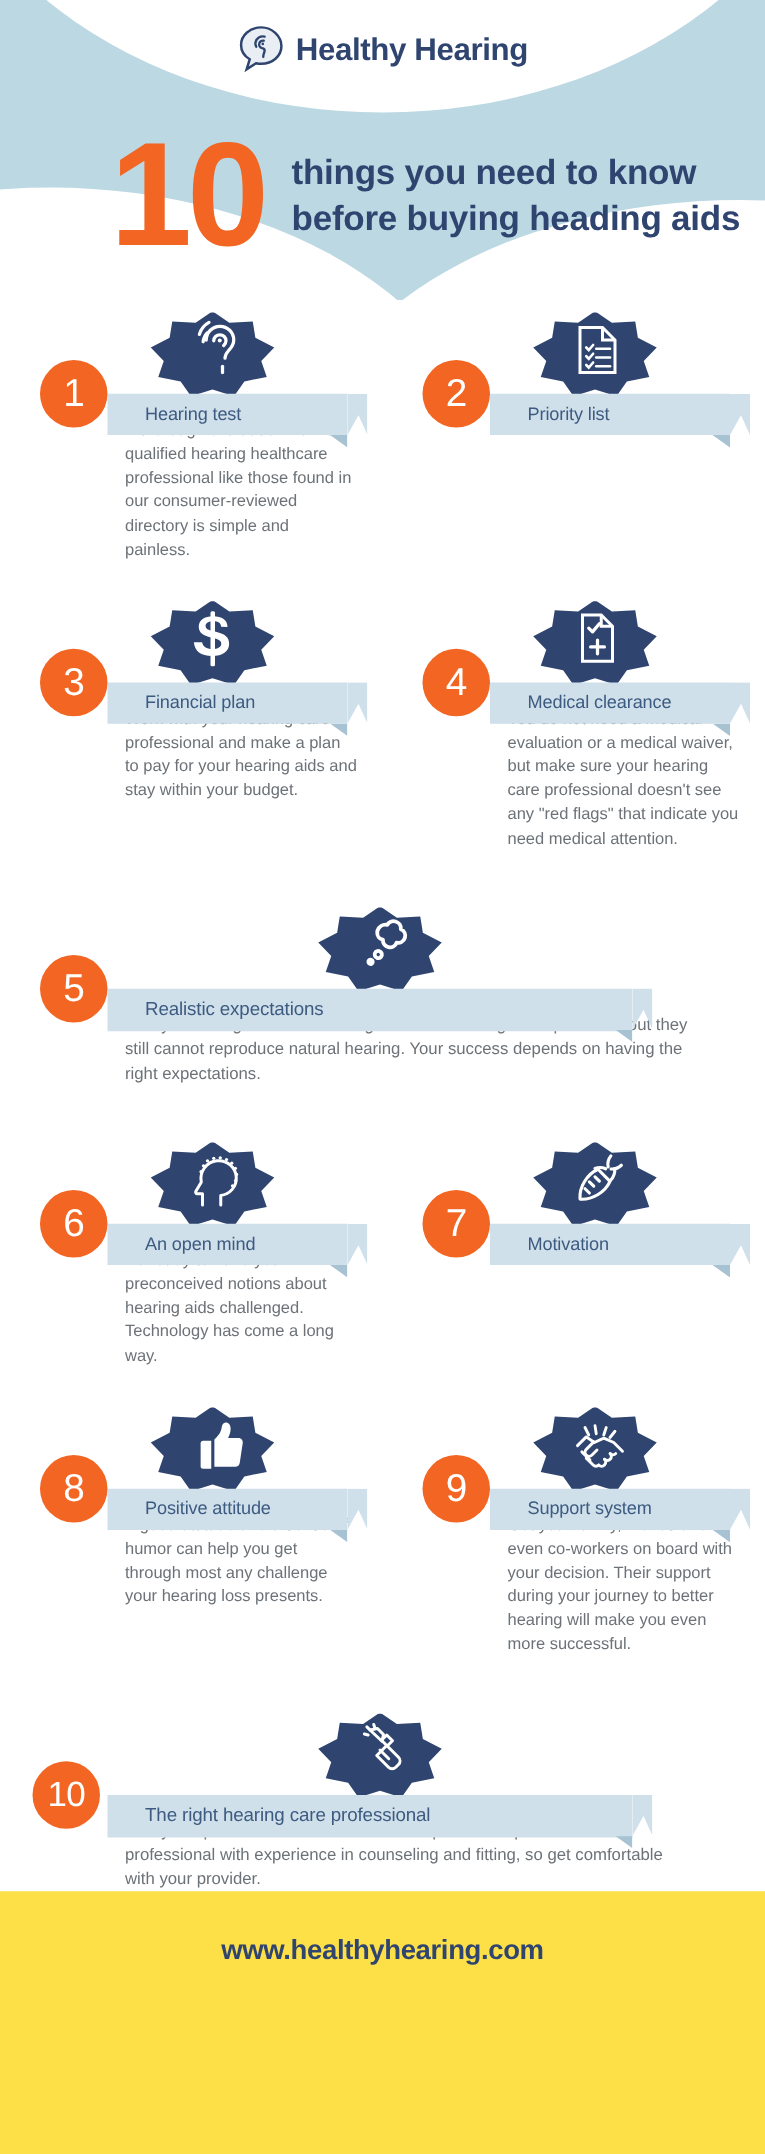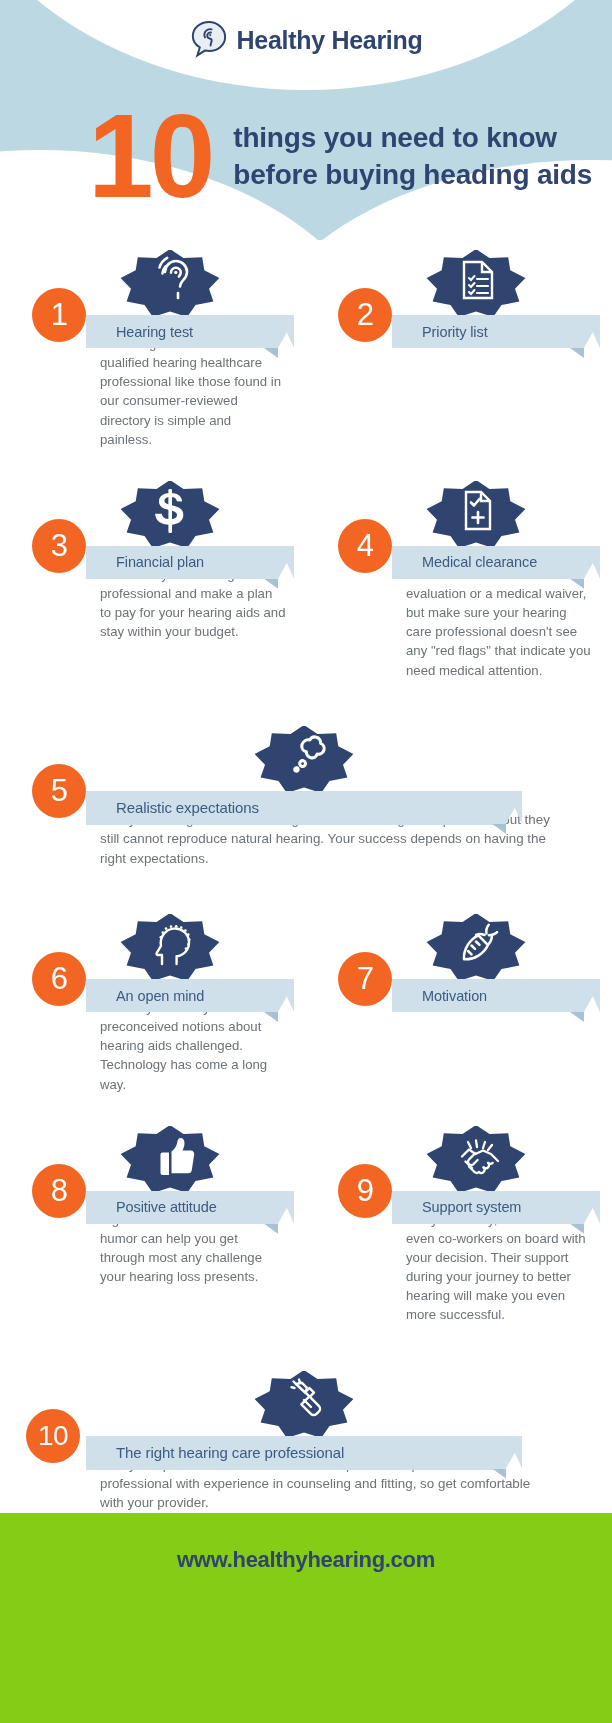--- a/index.html
+++ b/index.html
@@ -10,21 +10,21 @@
     background: #ffffff;
     font-family: "Liberation Sans", sans-serif;
     overflow: hidden;
     position: relative;
   }
 
   .page {
     position: relative;
     width: 612px;
     height: 1723px;
-    background: #84cc16;
+    background: #fde047;
     overflow: hidden;
   }
 
   
   .header {
     position: relative;
     width: 612px;
     height: 240px;
     background: #bcd8e3;
     overflow: hidden;

